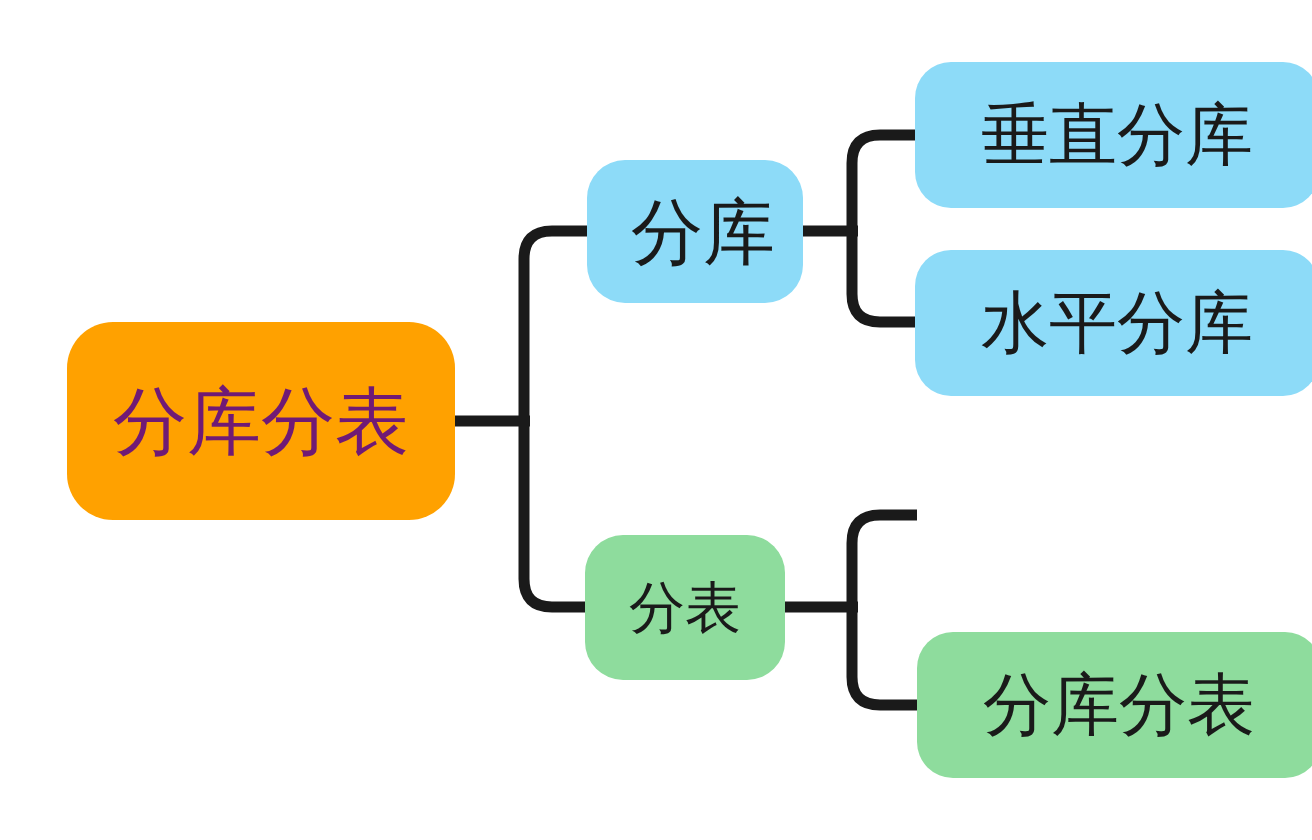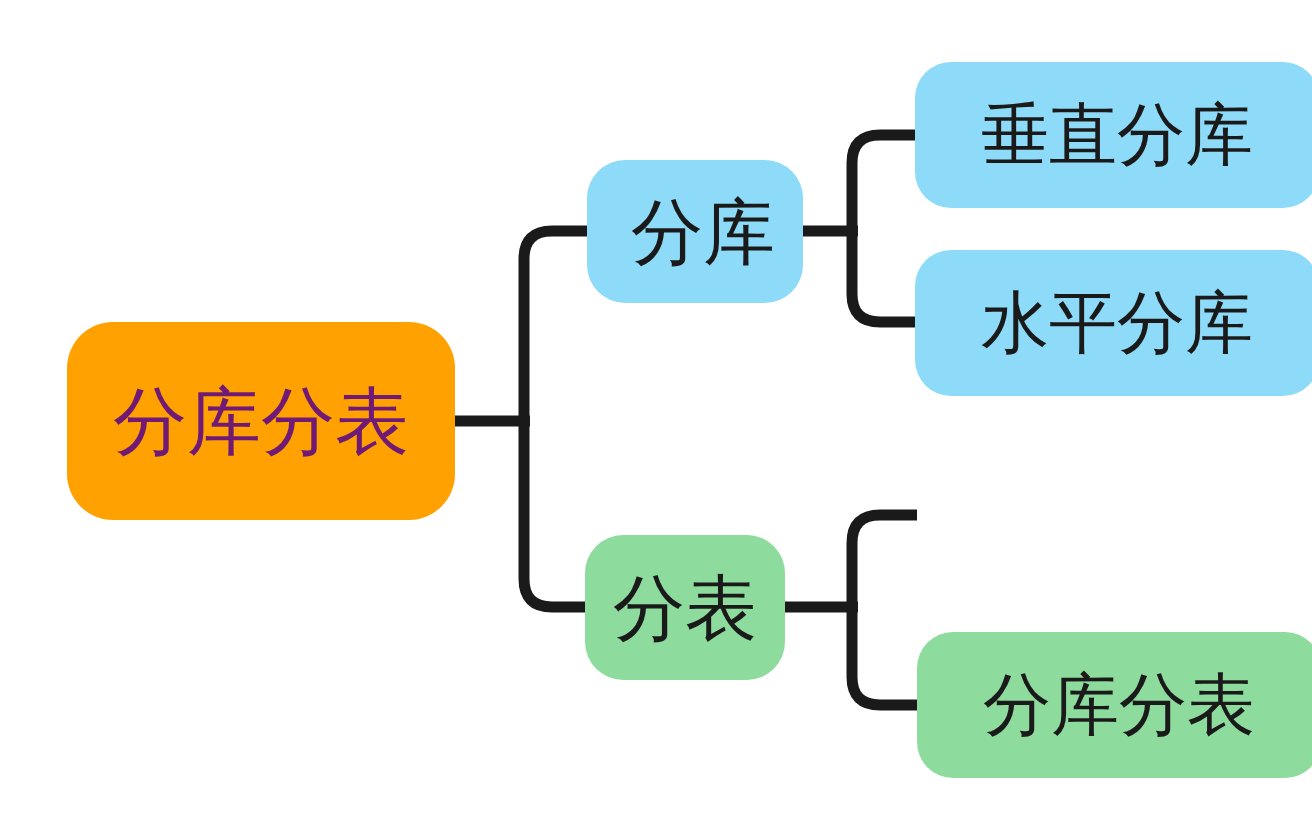--- a/index.html
+++ b/index.html
@@ -44,21 +44,21 @@
   .node-mid-top {
     left: 587px; top: 160px;
     width: 200px; height: 143px;
     border-radius: 38px;
     font-size: 72px;
   }
   .node-mid-bottom {
     left: 585px; top: 535px;
     width: 200px; height: 145px;
     border-radius: 38px;
-    font-size: 72px;
+    font-size: 56px;
   }
   .node-leaf {
     width: 404px; height: 146px;
     border-radius: 36px;
     font-size: 68px;
   }
   .leaf-1 { left: 915px; top: 62px;  }
   .leaf-2 { left: 915px; top: 250px; }
   .leaf-3 { left: 917px; top: 442px; }
   .leaf-4 { left: 917px; top: 632px; }

